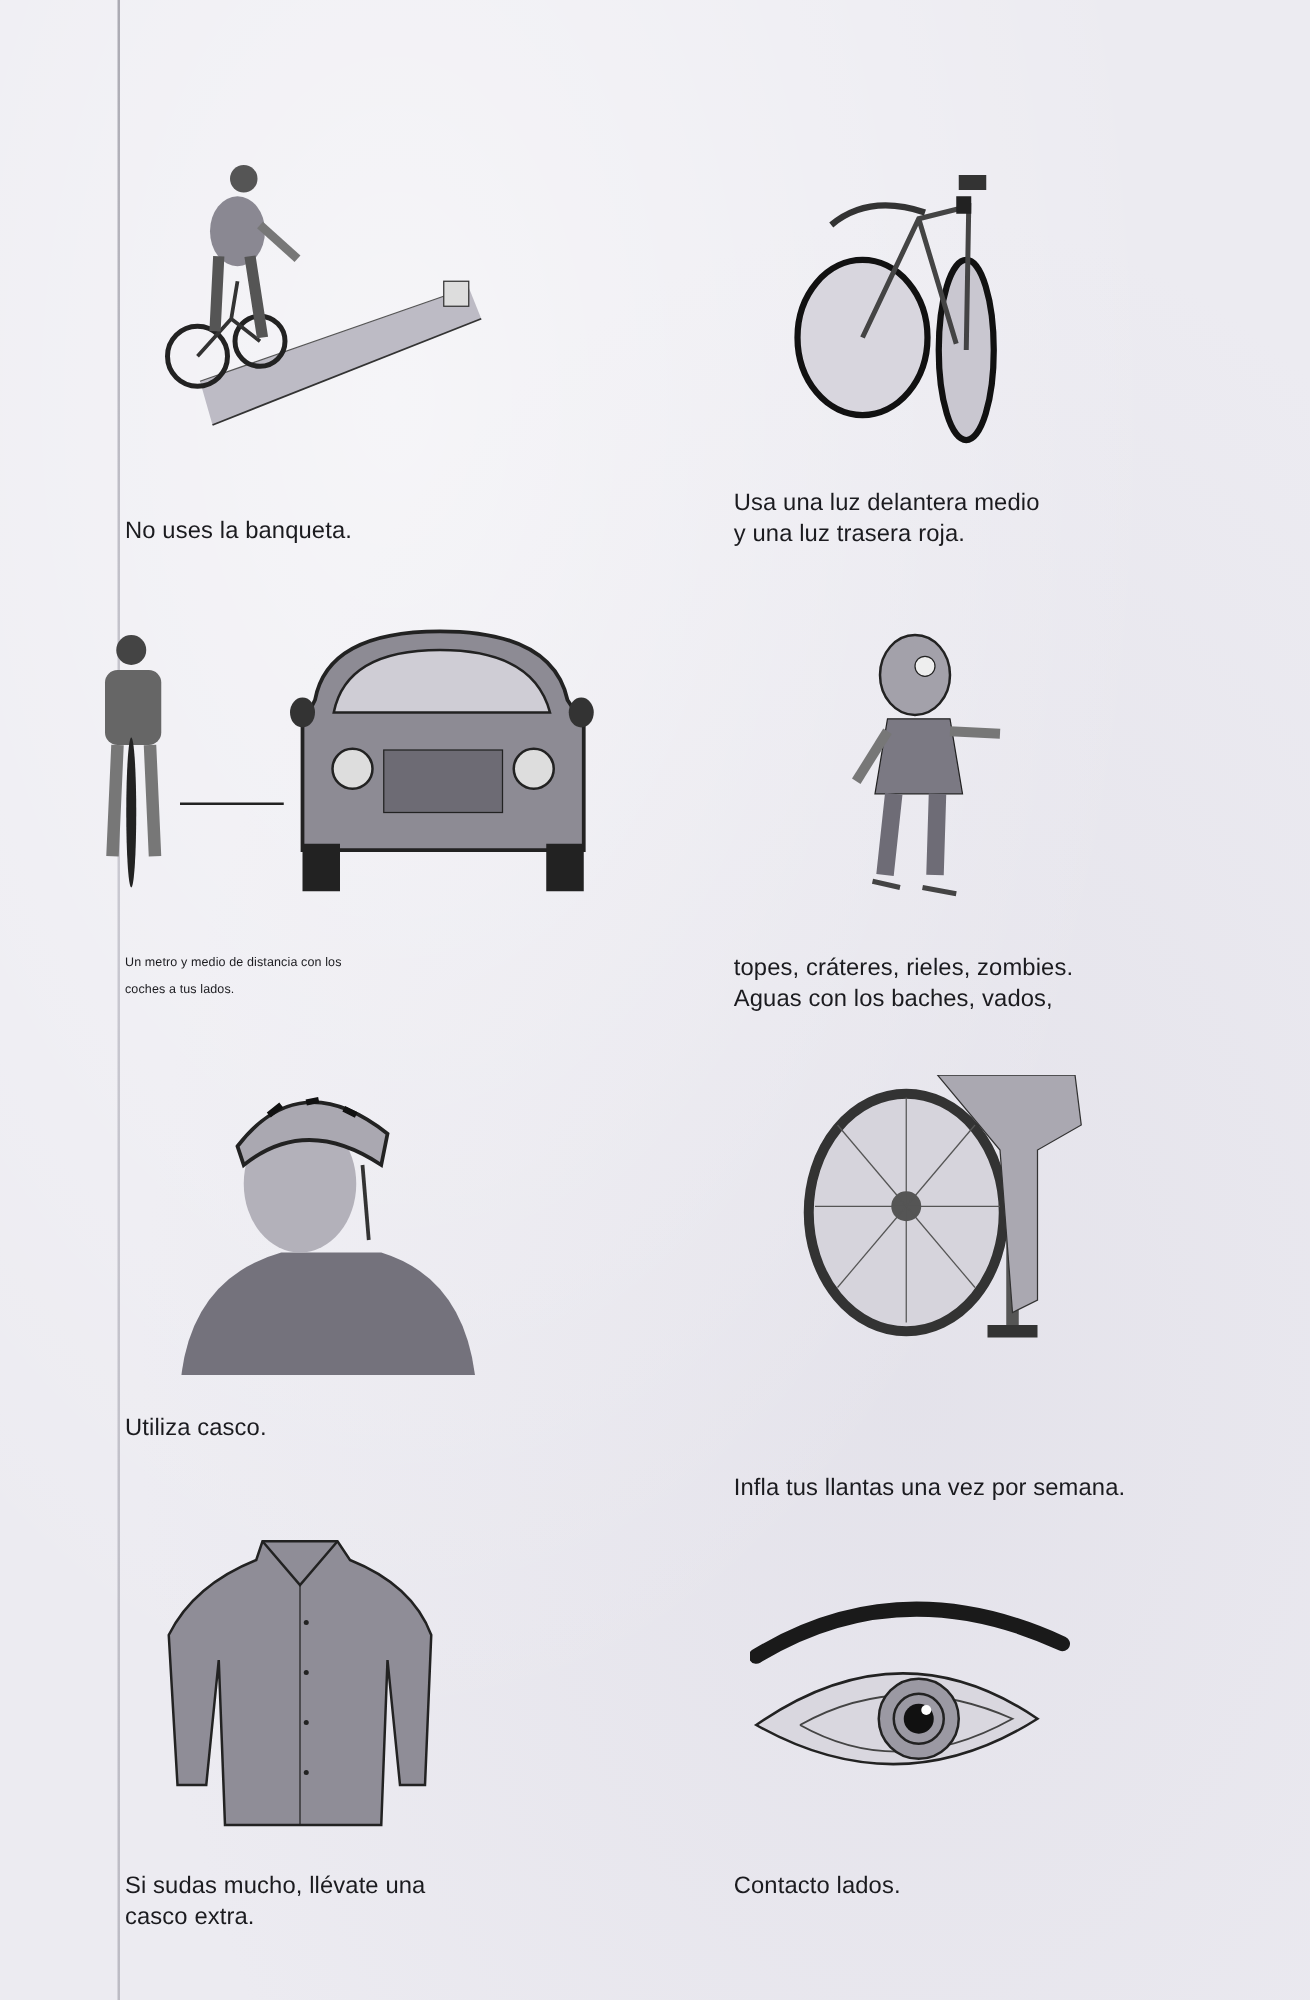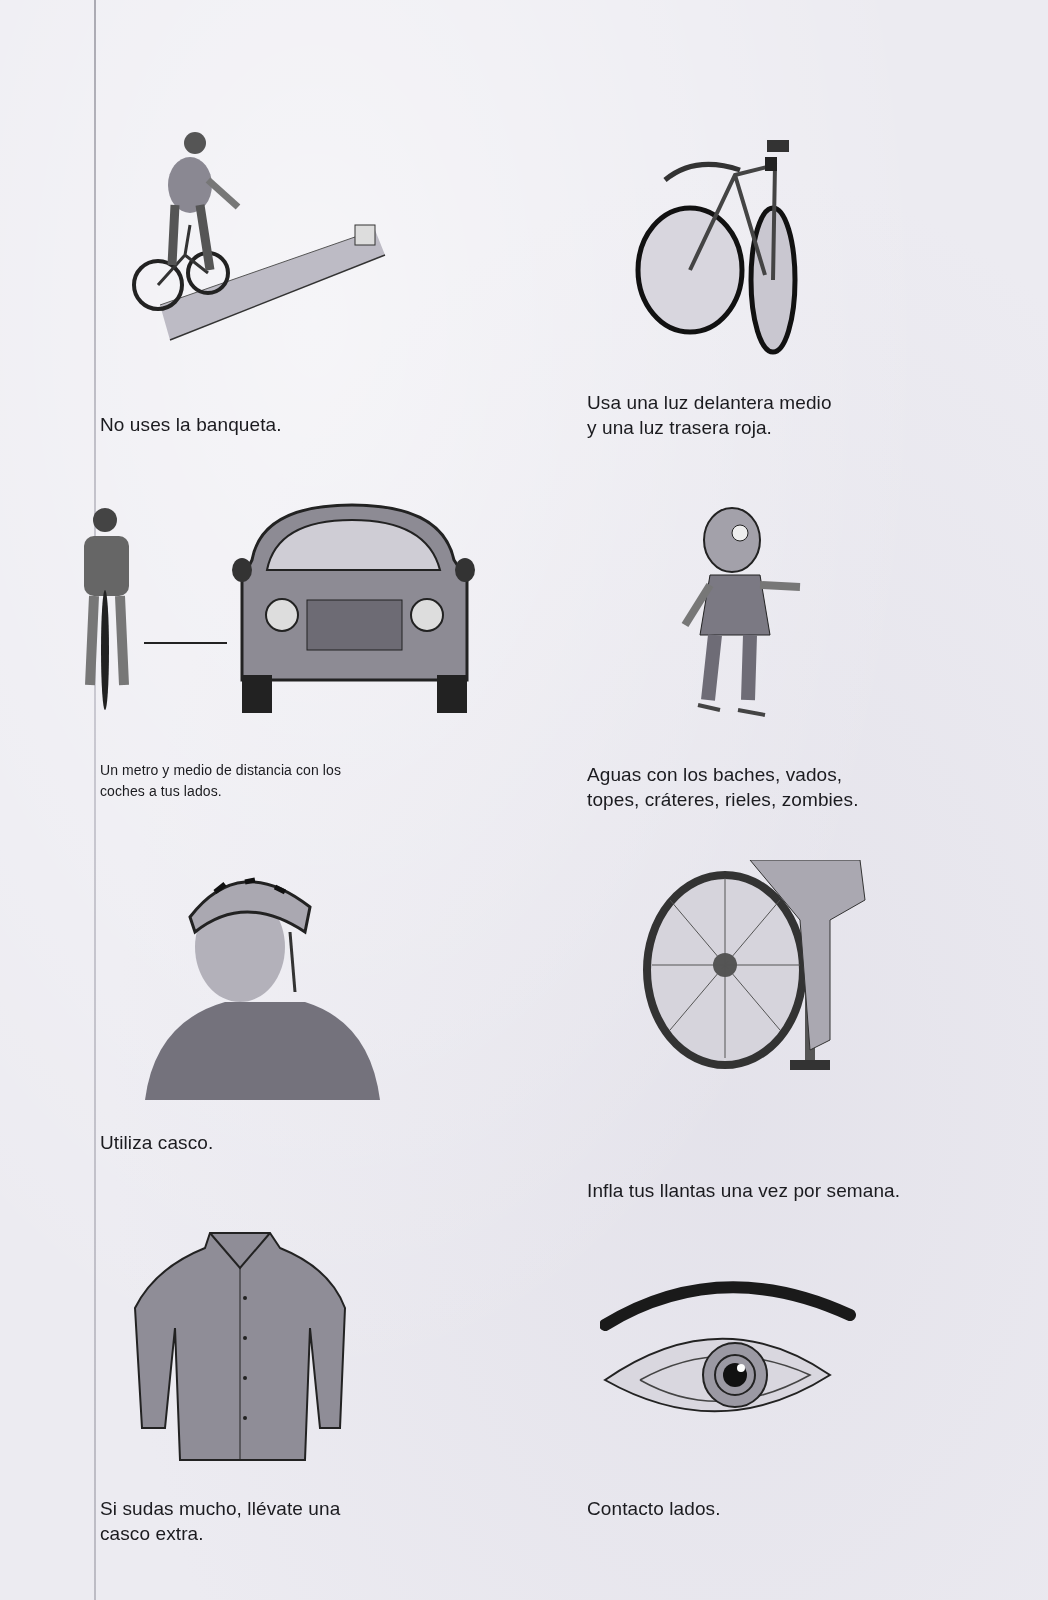--- a/index.html
+++ b/index.html
@@ -8,21 +8,21 @@
       background:#ecebf1;
       background-image:
         radial-gradient(ellipse at 30% 20%, rgba(255,255,255,0.5), transparent 60%),
         radial-gradient(ellipse at 70% 70%, rgba(220,218,228,0.5), transparent 60%);
       font-family:"Liberation Sans", sans-serif;
       color:#1b1b1f;
     }
     .fold { position:absolute; left:94px; top:0; width:2px; height:1600px; background:linear-gradient(#8d8c96,#b9b8c2 40%,#a8a7b1); opacity:.7; }
     .art { position:absolute; }
     .cap { position:absolute; font-size:19px; line-height:25px; letter-spacing:0.1px; }
-    .cap.small { font-size:14px; line-height:21px; }
+    .cap.small { font-size:10px; line-height:21px; }
     .cap span { display:block; }
     svg { display:block; }
   </style>
 </head>
 <body>
 
 <div class="fold"></div>
 
 <div class="art" style="left:130px;top:125px;">
   <svg width="270" height="230" viewBox="0 0 270 230">
@@ -86,22 +86,22 @@
     <ellipse cx="62" cy="35" rx="28" ry="32" fill="#a3a1aa" stroke="#222" stroke-width="2"></ellipse>
     <circle cx="70" cy="28" r="8" fill="#eee" stroke="#222"></circle>
     <path d="M40 70 L90 70 L100 130 L30 130 Z" fill="#7b7983" stroke="#222"></path>
     <path d="M90 80 L130 82" stroke="#777" stroke-width="8"></path>
     <path d="M40 80 L15 120" stroke="#777" stroke-width="8"></path>
     <path d="M45 130 L38 195 M80 130 L78 195" stroke="#6e6c76" stroke-width="14"></path>
     <path d="M28 200 L50 205 M68 205 L95 210" stroke="#444" stroke-width="4"></path>
   </svg>
 </div>
 <div class="cap" style="left:587px;top:762px;">
+  <span>topes, cráteres, rieles, zombies.</span>
   <span>Aguas con los baches, vados,</span>
-  <span>topes, cráteres, rieles, zombies.</span>
 </div>
 
 <div class="art" style="left:145px;top:862px;">
   <svg width="240" height="240" viewBox="0 0 240 240">
     <path d="M0 238 Q10 160 80 140 L160 140 Q225 160 235 238 Z" fill="#74727c"></path>
     <ellipse cx="95" cy="85" rx="45" ry="55" fill="#b3b1ba"></ellipse>
     <path d="M45 55 Q95 -10 165 45 L160 70 Q100 30 50 70 Z" fill="#aaa8b1" stroke="#222" stroke-width="3"></path>
     <path d="M70 30 L80 22 M100 20 L110 18 M130 25 L140 30" stroke="#111" stroke-width="5"></path>
     <path d="M145 70 L150 130" stroke="#333" stroke-width="3"></path>
   </svg>

